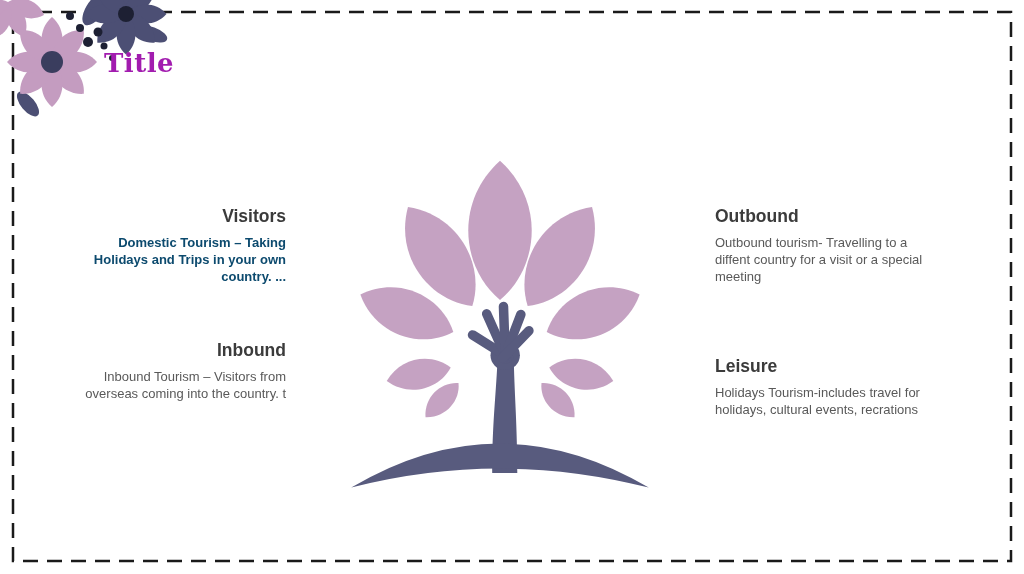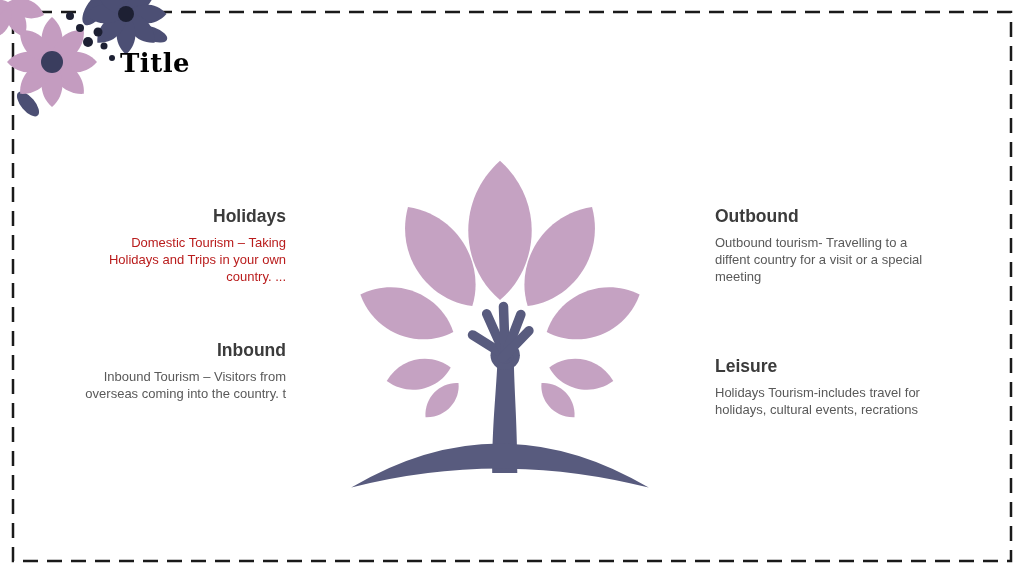--- a/index.html
+++ b/index.html
@@ -8,42 +8,42 @@
     position: relative;
     width: 1024px;
     height: 574px;
     background: #ffffff;
     overflow: hidden;
   }
   .border-svg { position: absolute; inset: 0; }
   .floral { position: absolute; top: 0; left: 0; }
   .page-title {
     position: absolute;
-    left: 120px;
+    left: 104px;
     top: 48px;
     font-family: "DejaVu Serif", serif;
     font-weight: 700;
     font-size: 26px;
     letter-spacing: 0.5px;
-    color: #000000;
+    color: #a21caf;
   }
   .tree-svg { position: absolute; left: 327px; top: 146px; }
   .text-block { position: absolute; width: 202px; }
   .text-block .heading {
     font-size: 17.5px;
     font-weight: 700;
     color: #3b3b3b;
     margin-bottom: 7px;
   }
   .text-block .body {
     font-size: 13px;
     line-height: 1.32;
     color: #595959;
   }
-  .text-block .body.bold { font-weight: 400; color: #b91c1c; }
+  .text-block .body.bold { font-weight: 700; color: #0c4a6e; }
   .align-right { text-align: right; }
   .align-left  { text-align: left; }
   .block-domestic { left: 84px;  top: 206px; }
   .block-inbound  { left: 84px;  top: 340px; }
   .block-outbound { left: 715px; top: 206px; width: 208px; }
   .block-leisure  { left: 715px; top: 340px; width: 208px; margin-top: 16px; }
 </style>
 </head>
 <body>
 
@@ -133,21 +133,21 @@
         <rect x="-5.5" y="-62" width="11" height="72" rx="5.5" transform="rotate(-2)"></rect>
         <rect x="-5.5" y="-56" width="11" height="66" rx="5.5" transform="rotate(21)"></rect>
         <rect x="-5.5" y="-45" width="11" height="55" rx="5.5" transform="rotate(44)"></rect>
       </g>
     </g>
 
     <path d="M28 395 Q200 293 372 395 Q200 351 28 395 Z" fill="#585b7e"></path>
   </svg>
 
   <div class="text-block block-domestic align-right">
-    <div class="heading">Holidays</div>
+    <div class="heading">Visitors</div>
     <div class="body bold">Domestic Tourism – Taking Holidays and Trips in your own country. ...</div>
   </div>
 
   <div class="text-block block-inbound align-right">
     <div class="heading">Inbound</div>
     <div class="body">Inbound Tourism – Visitors from overseas coming into the country. t</div>
   </div>
 
   <div class="text-block block-outbound align-left">
     <div class="heading">Outbound</div>

